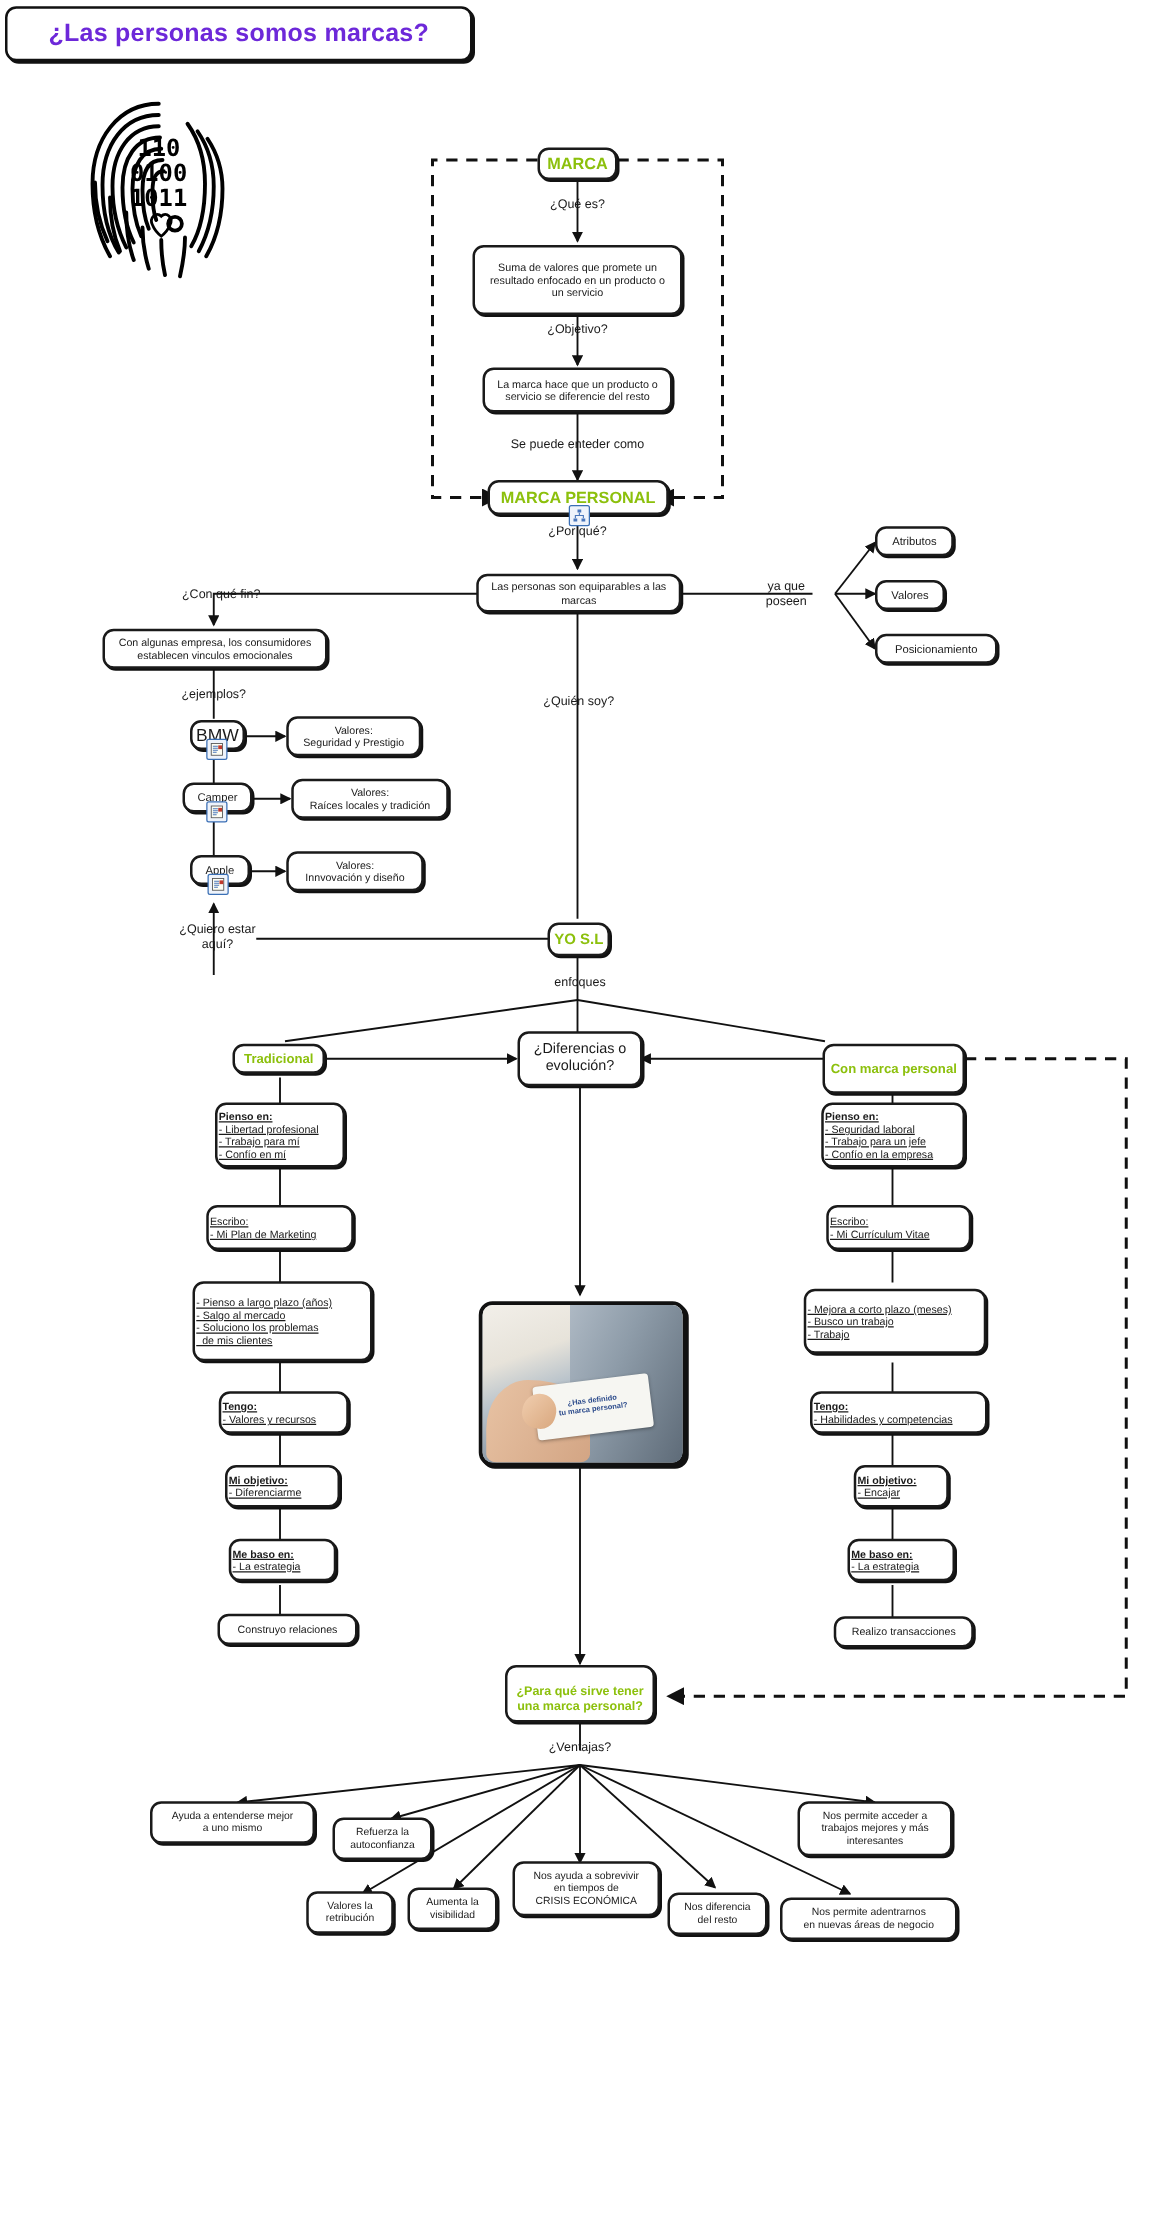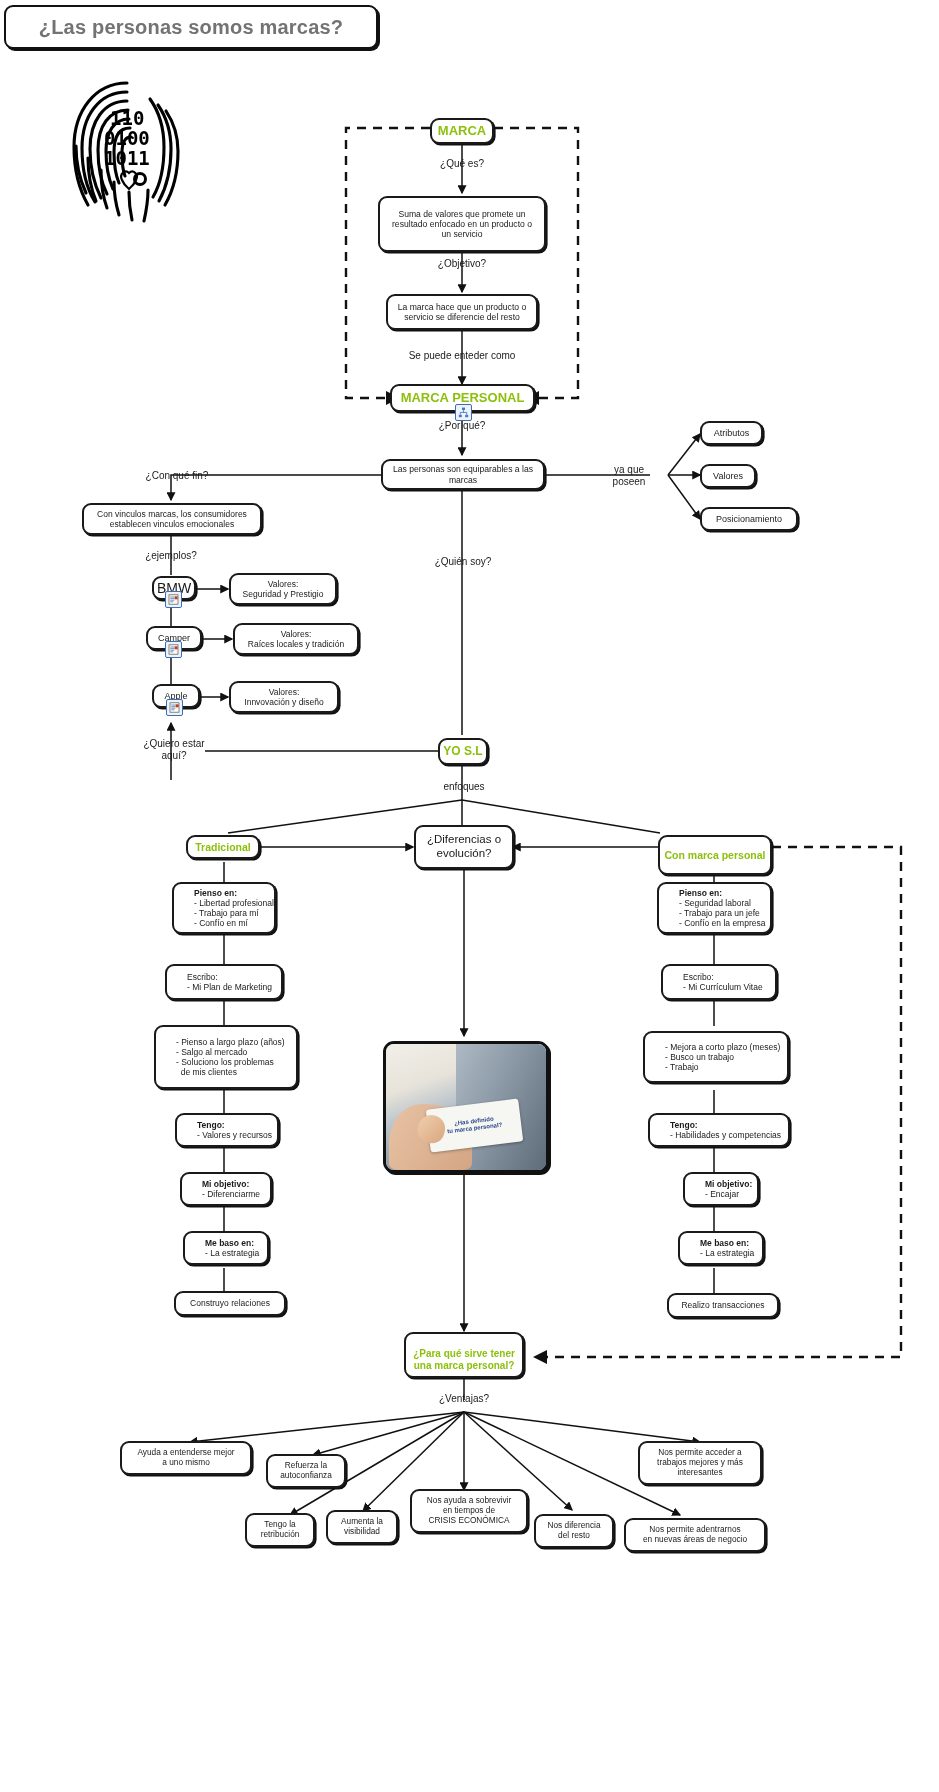--- a/index.html
+++ b/index.html
@@ -4,28 +4,28 @@
 <style>
   html,body{margin:0;padding:0;background:#ffffff;}
   body{width:939px;height:1792px;position:relative;font-family:"Liberation Sans",sans-serif;color:#1a1a1a;overflow:hidden;}
   #canvas{position:absolute;left:0;top:0;width:939px;height:1792px;}
   svg.lines{position:absolute;left:0;top:0;width:939px;height:1792px;pointer-events:none;}
 
   .node{position:absolute;box-sizing:border-box;background:#fff;border:2.2px solid #1a1a1a;border-radius:9px;
         display:flex;flex-direction:column;justify-content:center;box-shadow:1.6px 1.6px 0 0 #111;}
   .node .ln{display:block;line-height:1.18;}
   .center{text-align:center;align-items:center;}
-  .left{text-align:center;align-items:flex-start;padding-left:20px;}
+  .left{text-align:center;align-items:flex-start;padding-left:1px;text-decoration:underline;}
   .green{color:#8cc00c;font-weight:bold;}
   .b{font-weight:bold;}
 
   
   #title{position:absolute;left:4px;top:5px;width:370px;height:40px;border:2.6px solid #111;border-radius:9px;
          background:#fff;display:flex;align-items:center;justify-content:center;box-shadow:2px 2px 0 0 #111;}
-  #title span{color:#737373;font-weight:bold;font-size:20px;letter-spacing:.2px;}
+  #title span{color:#6d28d9;font-weight:bold;font-size:20px;letter-spacing:.2px;}
 
   
   .elabel{position:absolute;font-size:10px;color:#1a1a1a;text-align:center;line-height:1.15;white-space:pre-line;}
 
   
   .badge{position:absolute;width:15px;height:15px;border:1px solid #3a6fb5;background:#eef3fb;border-radius:2px;
          display:flex;align-items:center;justify-content:center;}
   .badge svg{display:block;}
 
   
@@ -209,21 +209,21 @@
   <div class="node center" style="left:700px;top:464px;width:56px;height:24px;">
     <span class="ln" style="font-size:9px;">Valores</span>
   </div>
   <div class="node center" style="left:700px;top:507px;width:98px;height:24px;">
     <span class="ln" style="font-size:9px;">Posicionamiento</span>
   </div>
 
   <div class="elabel" style="left:131px;top:470px;width:92px;">¿Con qué fin?</div>
 
   <div class="node center" style="left:82px;top:503px;width:180px;height:32px;">
-    <span class="ln" style="font-size:8.5px;">Con vinculos marcas, los consumidores</span>
+    <span class="ln" style="font-size:8.5px;">Con algunas empresa, los consumidores</span>
     <span class="ln" style="font-size:8.5px;">establecen vinculos emocionales</span>
   </div>
 
   <div class="elabel" style="left:128px;top:550px;width:86px;">¿ejemplos?</div>
 
   <div class="node center" style="left:152px;top:576px;width:44px;height:24px;">
     <span class="ln" style="font-size:14px;">BMW</span>
   </div>
   <div class="badge" style="left:165px;top:591px;">
     <svg width="11" height="11" viewBox="0 0 11 11">
@@ -379,21 +379,21 @@
 
   <div class="node center" style="left:120px;top:1441px;width:132px;height:34px;">
     <span class="ln" style="font-size:8.3px;">Ayuda a entenderse mejor</span>
     <span class="ln" style="font-size:8.3px;">a uno mismo</span>
   </div>
   <div class="node center" style="left:266px;top:1454px;width:80px;height:34px;">
     <span class="ln" style="font-size:8.3px;">Refuerza la</span>
     <span class="ln" style="font-size:8.3px;">autoconfianza</span>
   </div>
   <div class="node center" style="left:245px;top:1513px;width:70px;height:34px;">
-    <span class="ln" style="font-size:8.3px;">Tengo la</span>
+    <span class="ln" style="font-size:8.3px;">Valores la</span>
     <span class="ln" style="font-size:8.3px;">retribución</span>
   </div>
   <div class="node center" style="left:326px;top:1510px;width:72px;height:34px;">
     <span class="ln" style="font-size:8.3px;">Aumenta la</span>
     <span class="ln" style="font-size:8.3px;">visibilidad</span>
   </div>
   <div class="node center" style="left:410px;top:1489px;width:118px;height:44px;">
     <span class="ln" style="font-size:8.3px;">Nos ayuda a sobrevivir</span>
     <span class="ln" style="font-size:8.3px;">en tiempos de</span>
     <span class="ln" style="font-size:8.3px;">CRISIS ECONÓMICA</span>

